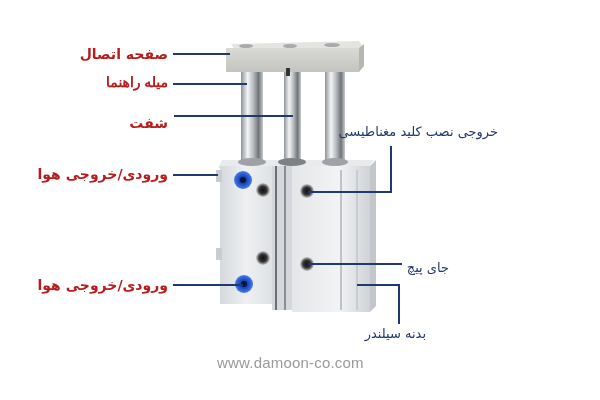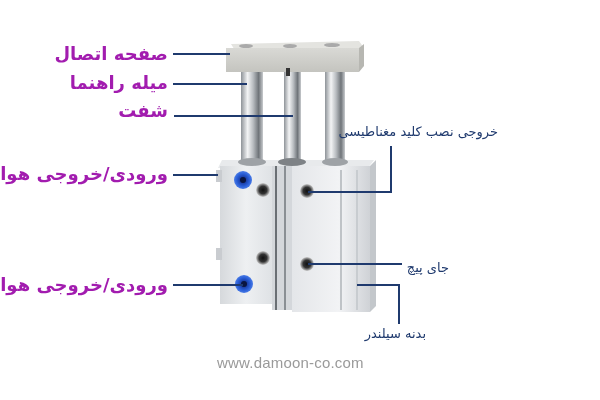--- a/index.html
+++ b/index.html
@@ -1,18 +1,18 @@
 <!DOCTYPE html>
 <html><head>
 <meta charset="utf-8">
 <style>
   html, body { margin:0; padding:0; background:#ffffff; }
   body { width:600px; height:400px; position:relative; overflow:hidden; font-family:"DejaVu Sans", sans-serif; }
   .canvas { position:absolute; left:0; top:0; width:600px; height:400px; }
-  .label { position:absolute; color:#a21caf; font-size:18px; font-weight:bold; white-space:nowrap; direction:rtl; line-height:16px; }
+  .label { position:absolute; color:#b91c1c; font-size:14px; font-weight:bold; white-space:nowrap; direction:rtl; line-height:16px; }
   .label.light { font-weight:normal; color:#1f3a6e; font-size:13px; }
   .line { position:absolute; background:#1f3a6e; }
   .watermark { position:absolute; left:217px; top:354px; font-family:"Liberation Sans", sans-serif; font-size:15px; color:#9a9a9a; letter-spacing:0.2px;text-align:center; }
   svg { position:absolute; left:0; top:0; }
 </style>
 </head>
 <body>
 
 <div class="canvas">
 
@@ -104,22 +104,22 @@
 
   <div class="line" style="left:390px;top:146px;width:2px;height:46px;"></div>
   <div class="line" style="left:308px;top:191px;width:84px;height:2px;"></div>
 
   <div class="line" style="left:308px;top:263px;width:94px;height:2px;"></div>
 
   <div class="line" style="left:357px;top:284px;width:43px;height:2px;"></div>
   <div class="line" style="left:398px;top:284px;width:2px;height:40px;"></div>
 
   <div class="label" style="right:432px;top:46px;">صفحه اتصال</div>
-  <div class="label" style="right:432px;top:75px;">میله راهنما</div>
-  <div class="label" style="right:432px;top:103px;margin-left:32px;">شفت</div>
+  <div class="label" style="right:432px;top:75px;font-family:Liberation Serif, serif;">میله راهنما</div>
+  <div class="label" style="right:432px;top:115px;margin-left:32px;">شفت</div>
   <div class="label" style="right:432px;top:166px;">ورودی/خروجی هوا</div>
   <div class="label" style="right:432px;top:277px;">ورودی/خروجی هوا</div>
 
   <div class="label light" style="right:102px;top:124px;">خروجی نصب کلید مغناطیسی</div>
   <div class="label light" style="right:151px;top:260px;">جای پیچ</div>
   <div class="label light" style="right:174px;top:326px;">بدنه سیلندر</div>
 
   <div class="watermark">www.damoon-co.com</div>
 </div>
 

